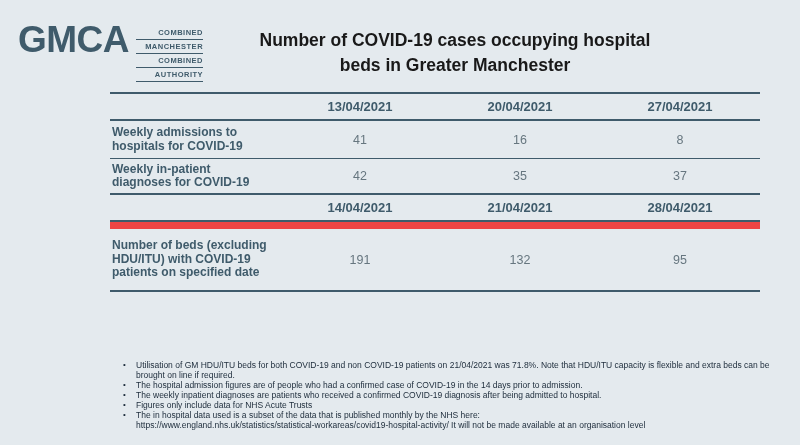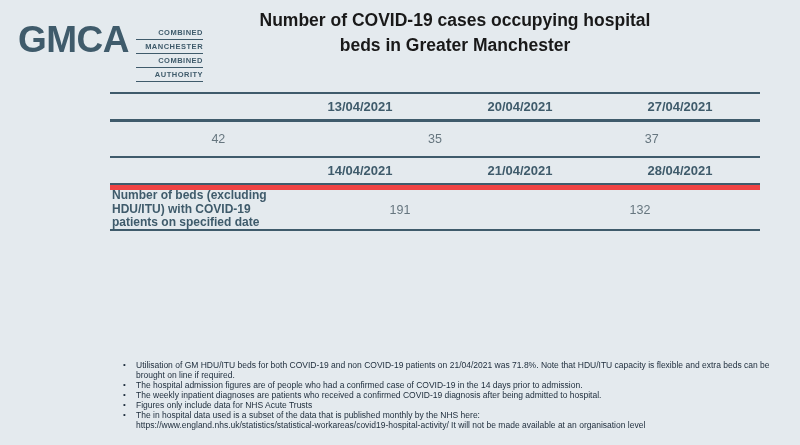--- a/index.html
+++ b/index.html
@@ -17,36 +17,36 @@
     font-size:37px; font-weight:bold; color:#3f5b6b;
     letter-spacing:-0.5px; line-height:40px;
   }
   .logo-wordmark { margin-left:7px; padding-top:8px; }
   .logo-wordmark .wm {
     width:67px; font-size:7.5px; font-weight:bold; color:#3f5b6b;
     letter-spacing:0.5px; padding-bottom:2px; margin-bottom:2px;
     border-bottom:1px solid #3f5b6b;
   }
   .title {
-    position:absolute; left:225px; top:8px; width:460px;
+    position:absolute; left:225px; top:28px; width:460px;
     text-align:center; font-size:17.5px; font-weight:bold; color:#191919;
     line-height:25px; white-space:pre-line;
   }
 
   
   .covid-table {
     position:absolute; left:110px; top:92px; width:650px;
     border-bottom:2px solid #3f5b6b;
   }
   .row { display:flex; align-items:center; }
   .head-row { border-top:2px solid #3f5b6b; border-bottom:2px solid #3f5b6b; height:29px; }
   .r1 { height:37px; }
   .r2 { border-top:1px solid #3f5b6b; height:35px; }
   .r3 { height:65px; }
-  .r4 { border-top:5px solid #ef4444; height:44px; }
+  .r4 { border-top:7px solid #ef4444; height:68px; }
   .cell { overflow:hidden; }
   .lbl {
     width:170px; font-size:12px; font-weight:bold; color:#3f5b6b;
     line-height:13.5px; white-space:pre-line; padding-left:2px;
   }
   .date { flex:1; text-align:center; font-size:13px; font-weight:bold; color:#3f5b6b; }
   .val  { flex:1; text-align:center; font-size:12.5px; color:#66767f; }
 
   
   .footnotes { position:absolute; left:123px; top:360px; width:648px; }
@@ -72,41 +72,51 @@
 
 <div class="covid-table">
 
   <div class="row head-row">
     <div class="cell lbl"></div>
     <div class="cell date">13/04/2021</div>
     <div class="cell date">20/04/2021</div>
     <div class="cell date">27/04/2021</div>
   </div>
 
+  <div class="row r1">
+    <div class="cell lbl">Weekly admissions to
+hospitals for COVID-19</div>
+    <div class="cell val">41</div>
+    <div class="cell val">16</div>
+    <div class="cell val">8</div>
+  </div>
 
   <div class="row r2">
+    <div class="cell lbl">Weekly in-patient
+diagnoses for COVID-19</div>
     <div class="cell val">42</div>
     <div class="cell val">35</div>
     <div class="cell val">37</div>
   </div>
 
   <div class="row head-row">
     <div class="cell lbl"></div>
     <div class="cell date">14/04/2021</div>
     <div class="cell date">21/04/2021</div>
     <div class="cell date">28/04/2021</div>
   </div>
 
 
   <div class="row r4">
     <div class="cell lbl">Number of beds (excluding
 HDU/ITU) with COVID-19
 patients on specified date</div>
     <div class="cell val">191</div>
     <div class="cell val">132</div>
+    <div class="cell val">95</div>
   </div>
 
 </div>
 
 <div class="footnotes">
   <div class="fn">
     <span class="fn-b">•</span>
     <span class="fn-t">Utilisation of GM HDU/ITU beds for both COVID-19 and non COVID-19 patients on 21/04/2021 was 71.8%. Note that HDU/ITU capacity is flexible and extra beds can be
 brought on line if required.</span>
   </div>

